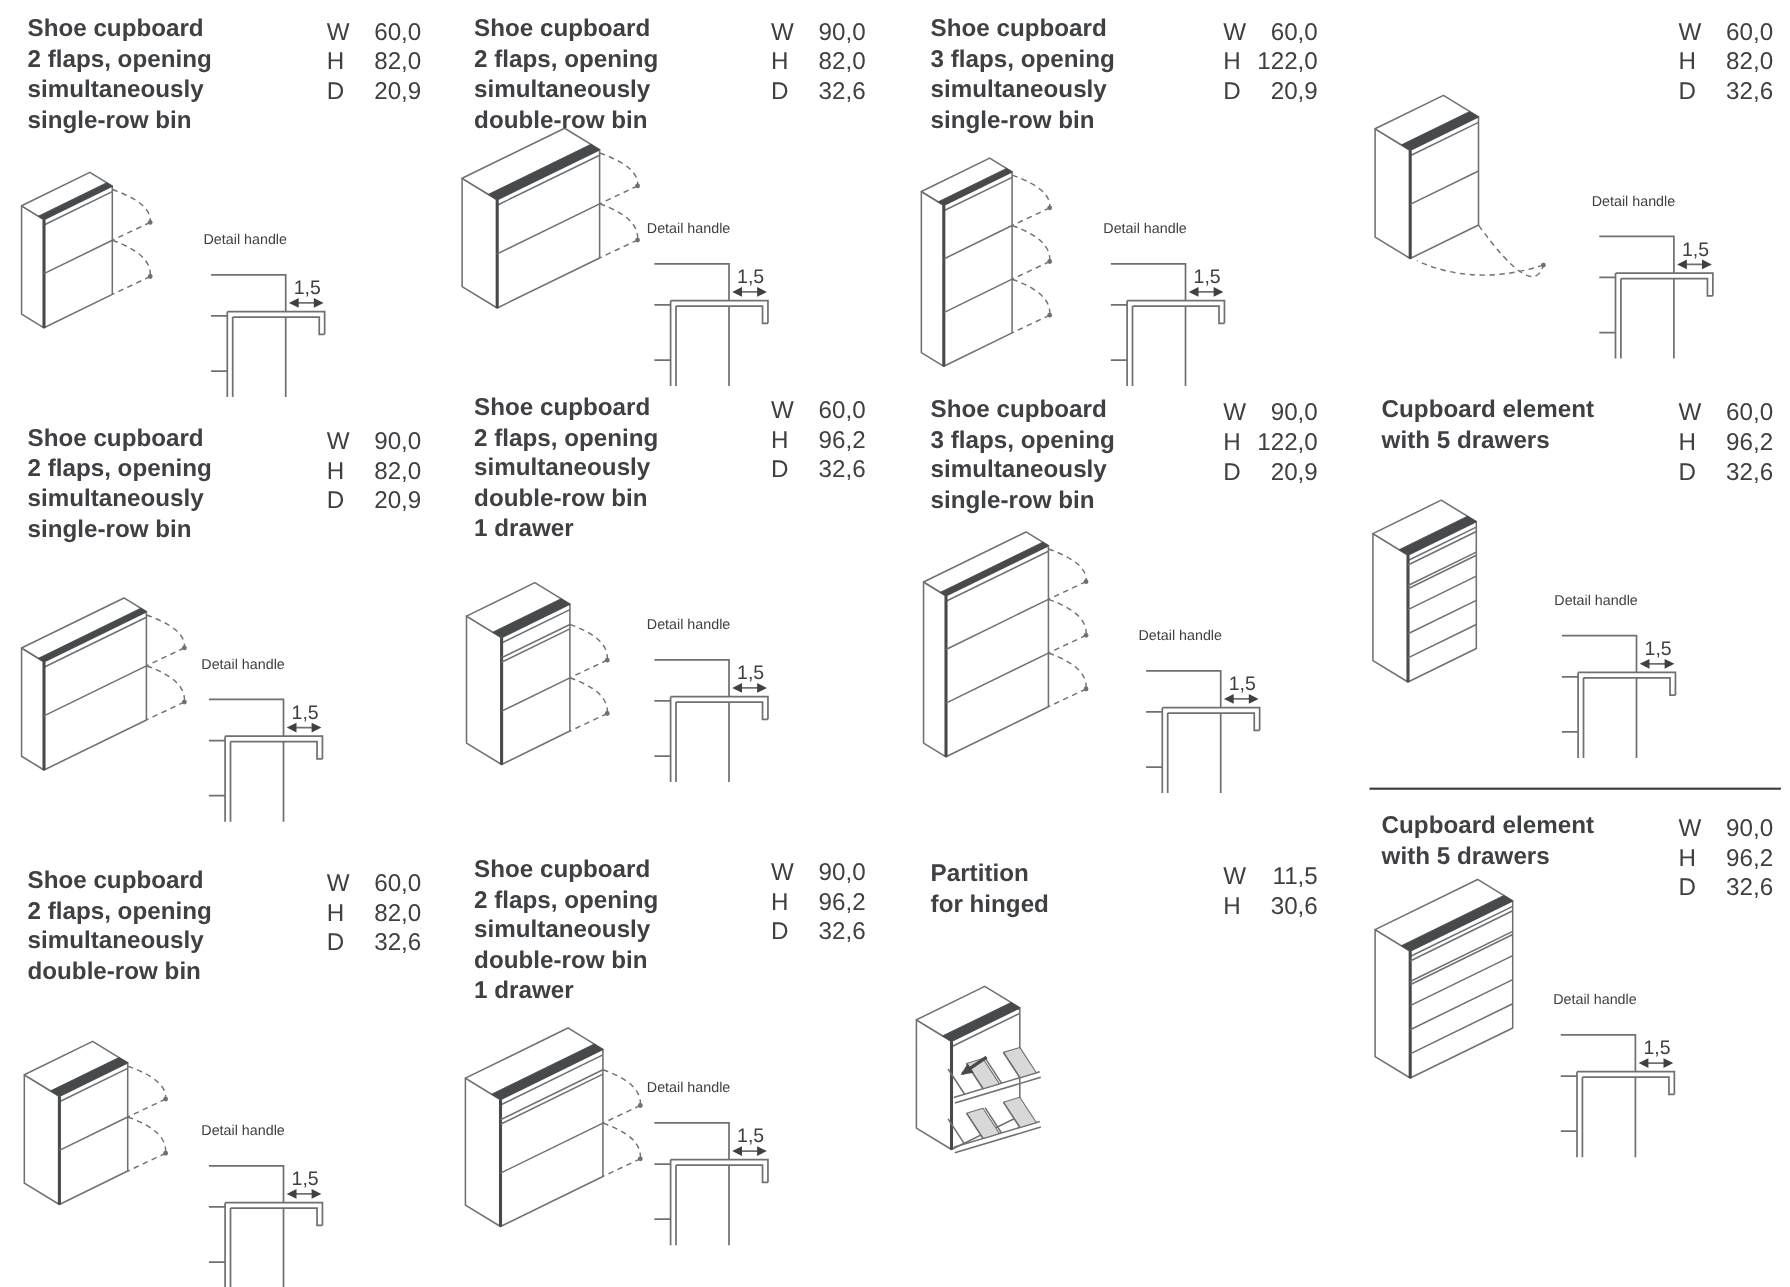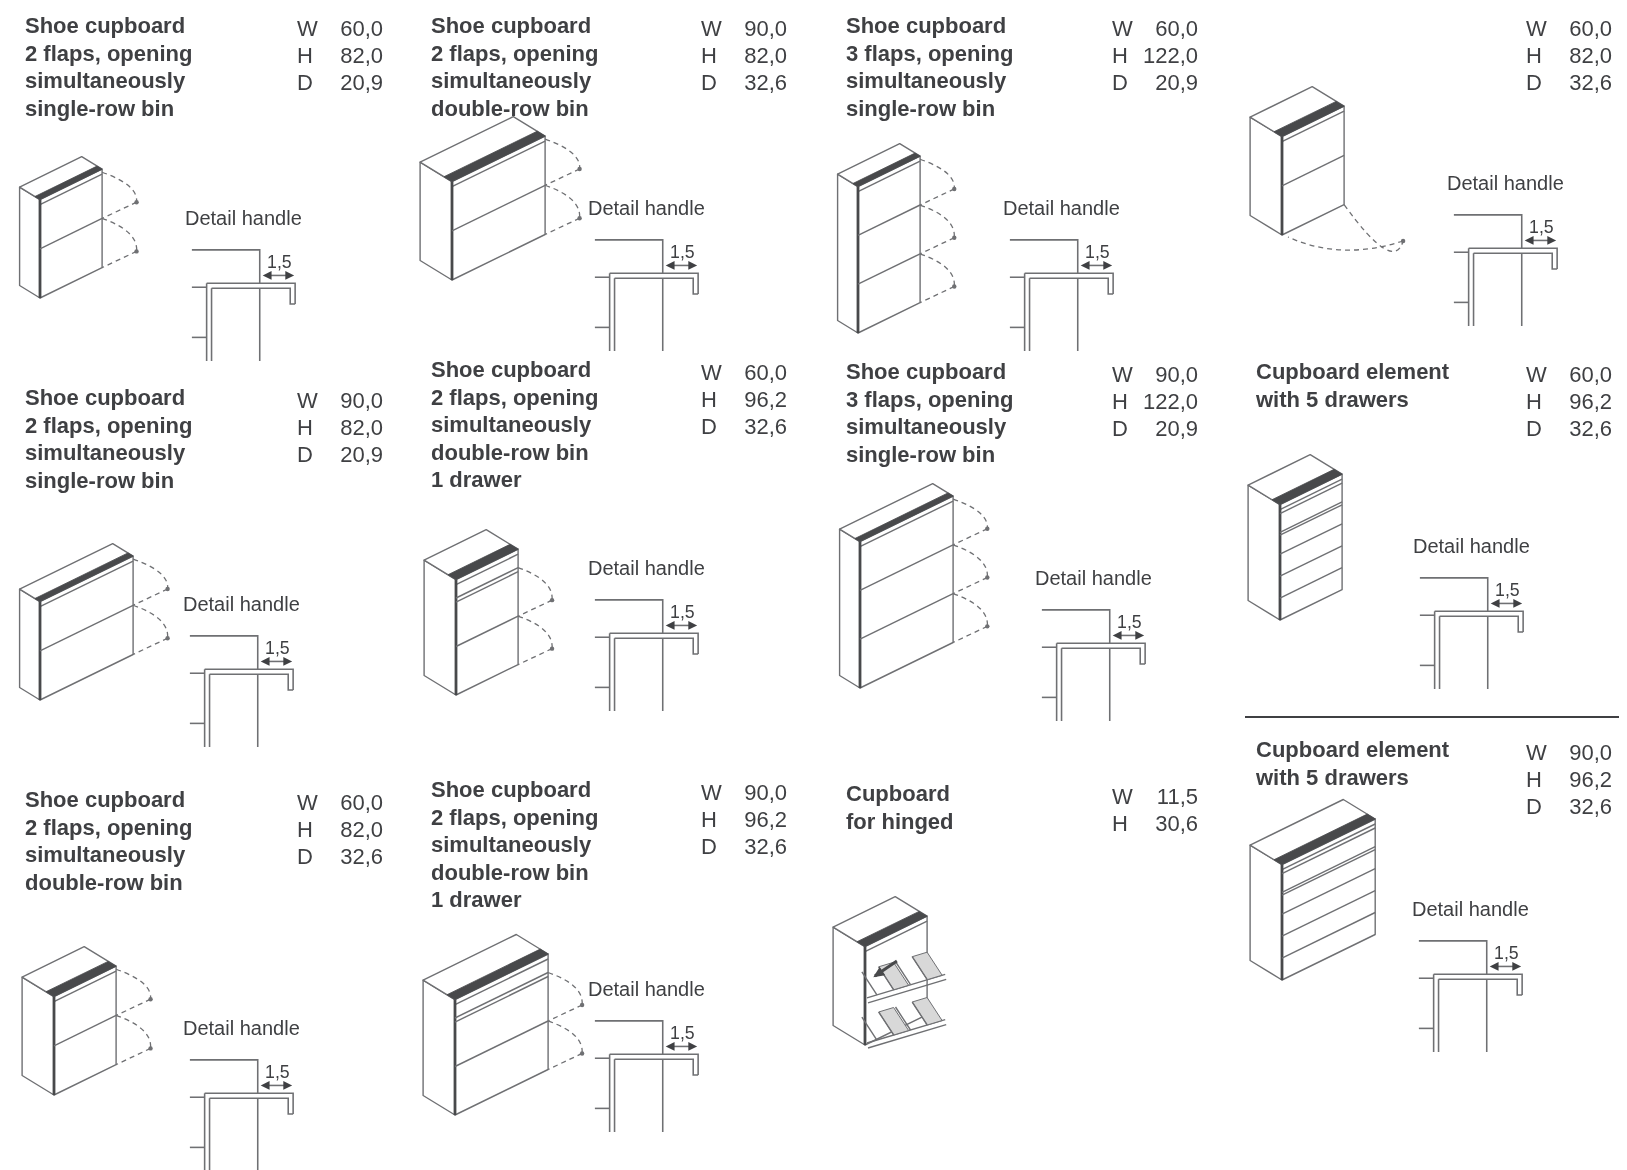--- a/index.html
+++ b/index.html
@@ -9,21 +9,21 @@
     font-family:"Liberation Sans", sans-serif;
   }
   .cell{position:absolute;}
   .title{position:absolute;left:11px;top:0;}
   .title div{font-weight:bold;font-size:22px;line-height:27.5px;white-space:nowrap;}
   .dims{position:absolute;right:0;top:3px;}
   .dim{display:flex;font-size:22px;line-height:27px;}
   .dim .k{width:30px;}
   .dim .v{width:56px;text-align:right;}
   .handle{position:absolute;width:135px;}
-  .handle .hlabel{font-size:20px;line-height:22px;margin:0 0 6px 0;white-space:nowrap;}
+  .handle .hlabel{font-size:13px;line-height:22px;margin:0 0 6px 0;white-space:nowrap;}
   .handle-svg{display:block;}
   .hl{fill:none;stroke:#6f7073;stroke-width:1.6;}
   .hf{fill:#3f4043;}
   .ht{font:18px "Liberation Sans",sans-serif;fill:#3f4043;}
   #divider{position:absolute;left:1245px;top:716px;width:374px;height:0;border-top:2.5px solid #3f4043;}
   #drawings{position:absolute;left:0;top:0;pointer-events:none;}
 </style>
 </head>
 <body>
 
@@ -637,21 +637,21 @@
     <polygon class="hf" points="79,41 88,36.5 88,45.5"></polygon>
     <polygon class="hf" points="111,41 102,36.5 102,45.5"></polygon>
     <text class="ht" x="96" y="33" text-anchor="middle">1,5</text>
   </svg>
 </div>
   </div>
 </div>
 
 <div class="cell" id="cell-10" style="left:835px;top:780px;width:363px;height:380px">
   <div class="title">
-    <div>Cupboard</div>
+    <div>Partition</div>
     <div>for hinged</div>
   </div>
   <div class="dims">
     <div class="dim">
         <span class="k">W</span>
         <span class="v">11,5</span>
       </div>
     <div class="dim">
         <span class="k">H</span>
         <span class="v">30,6</span>

